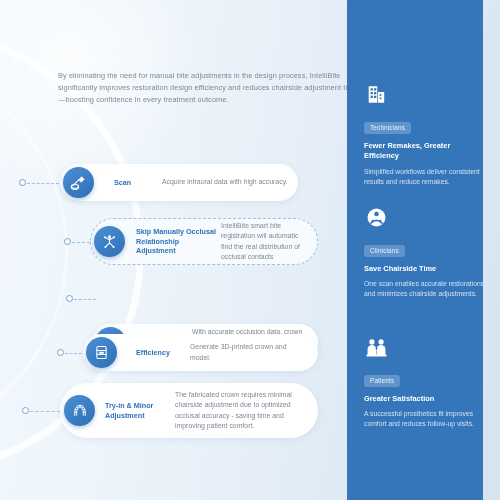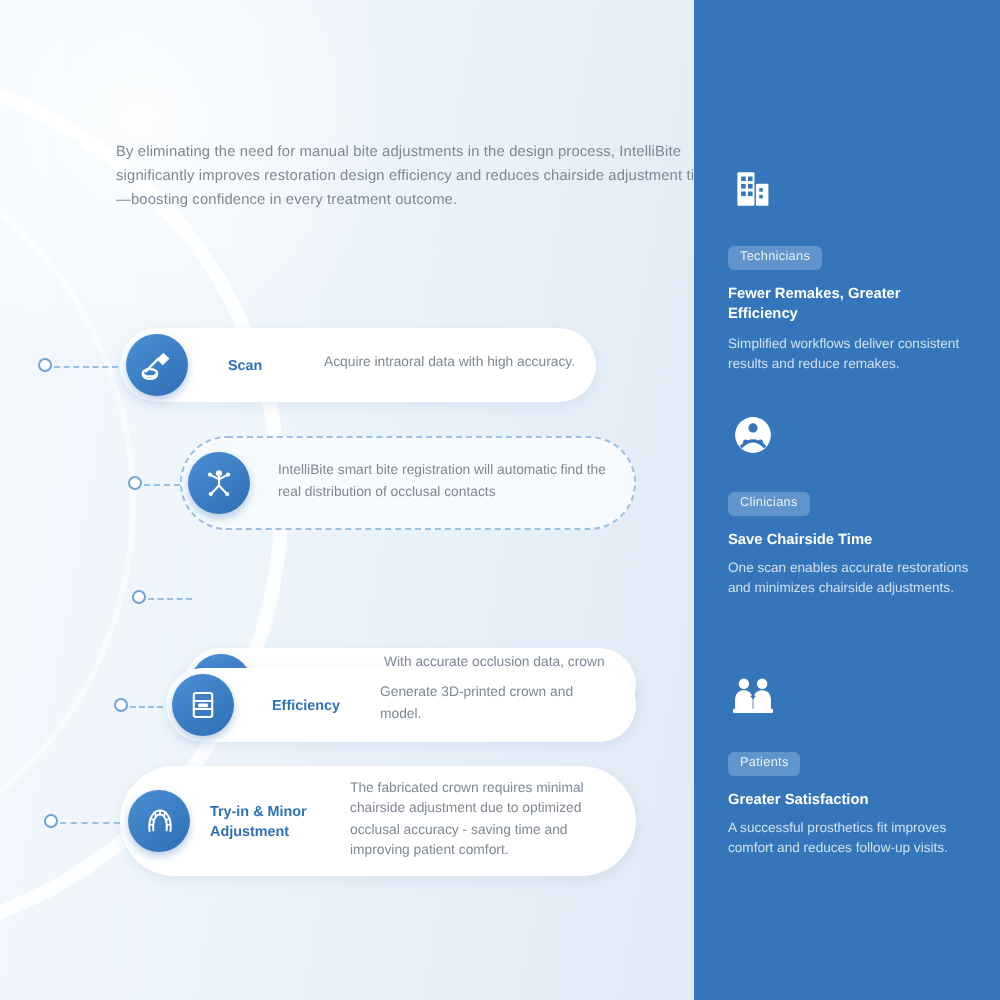--- a/index.html
+++ b/index.html
@@ -74,21 +74,21 @@
   .card-title{
     font-size:7.2px;font-weight:bold;color:#2e72b8;line-height:9.4px;
     flex:0 0 auto;
   }
   .card-desc{
     font-size:6.9px;color:#7e8894;line-height:10.2px;
   }
 
   
   .panel{
-    position:absolute;left:347px;top:0;width:153px;height:500px;
+    position:absolute;left:347px;top:0;width:136px;height:500px;
     background:#3576bb;
   }
   .panel-block{position:absolute;left:17px;width:122px;}
   .panel-icon{margin-bottom:5px;}
   .badge{
     display:inline-block;
     background:rgba(255,255,255,.22);
     color:#eaf2fa;
     font-size:6.4px;
     padding:2px 6px 2.5px 6px;
@@ -154,20 +154,21 @@
           <path d="M12 7.4 v6.4"></path>
           <path d="M12 9.4 L6.6 6.6 M12 9.4 L17.4 6.6"></path>
           <circle cx="5.6" cy="6" r="1.5" fill="#ffffff" stroke="none"></circle>
           <circle cx="18.4" cy="6" r="1.5" fill="#ffffff" stroke="none"></circle>
           <path d="M12 13.8 L7 19 M12 13.8 L17 19"></path>
           <circle cx="6.2" cy="19.8" r="1.5" fill="#ffffff" stroke="none"></circle>
           <circle cx="17.8" cy="19.8" r="1.5" fill="#ffffff" stroke="none"></circle>
         </svg>
       </div>
       <div style="width:11px;"></div>
+      <div class="card-title" style="width:82px;">Skip Manually Occlusal Relationship Adjustment</div>
       <div class="card-desc" style="flex:1;padding-left:3px;">IntelliBite smart bite registration will automatic find  the real distribution of occlusal contacts</div>
     </div>
 
     <div class="card" style="left:92px;top:125px;width:226px;height:37px;padding:0 10px 0 3px;margin-top:44px;">
       <div class="icon-circle">
         <svg width="17" height="17" viewBox="0 0 24 24" fill="none" stroke="#ffffff" stroke-width="1.5" stroke-linecap="round" stroke-linejoin="round">
           <rect x="3.5" y="4.5" width="17" height="12" rx="1.4"></rect>
           <path d="M9.2 13.2 q2.8-5.6 5.6 0" fill="#ffffff" stroke="#ffffff" stroke-width="1.2"></path>
           <path d="M12 16.5 v2.6"></path>
           <path d="M7.5 19.5 h9"></path>

